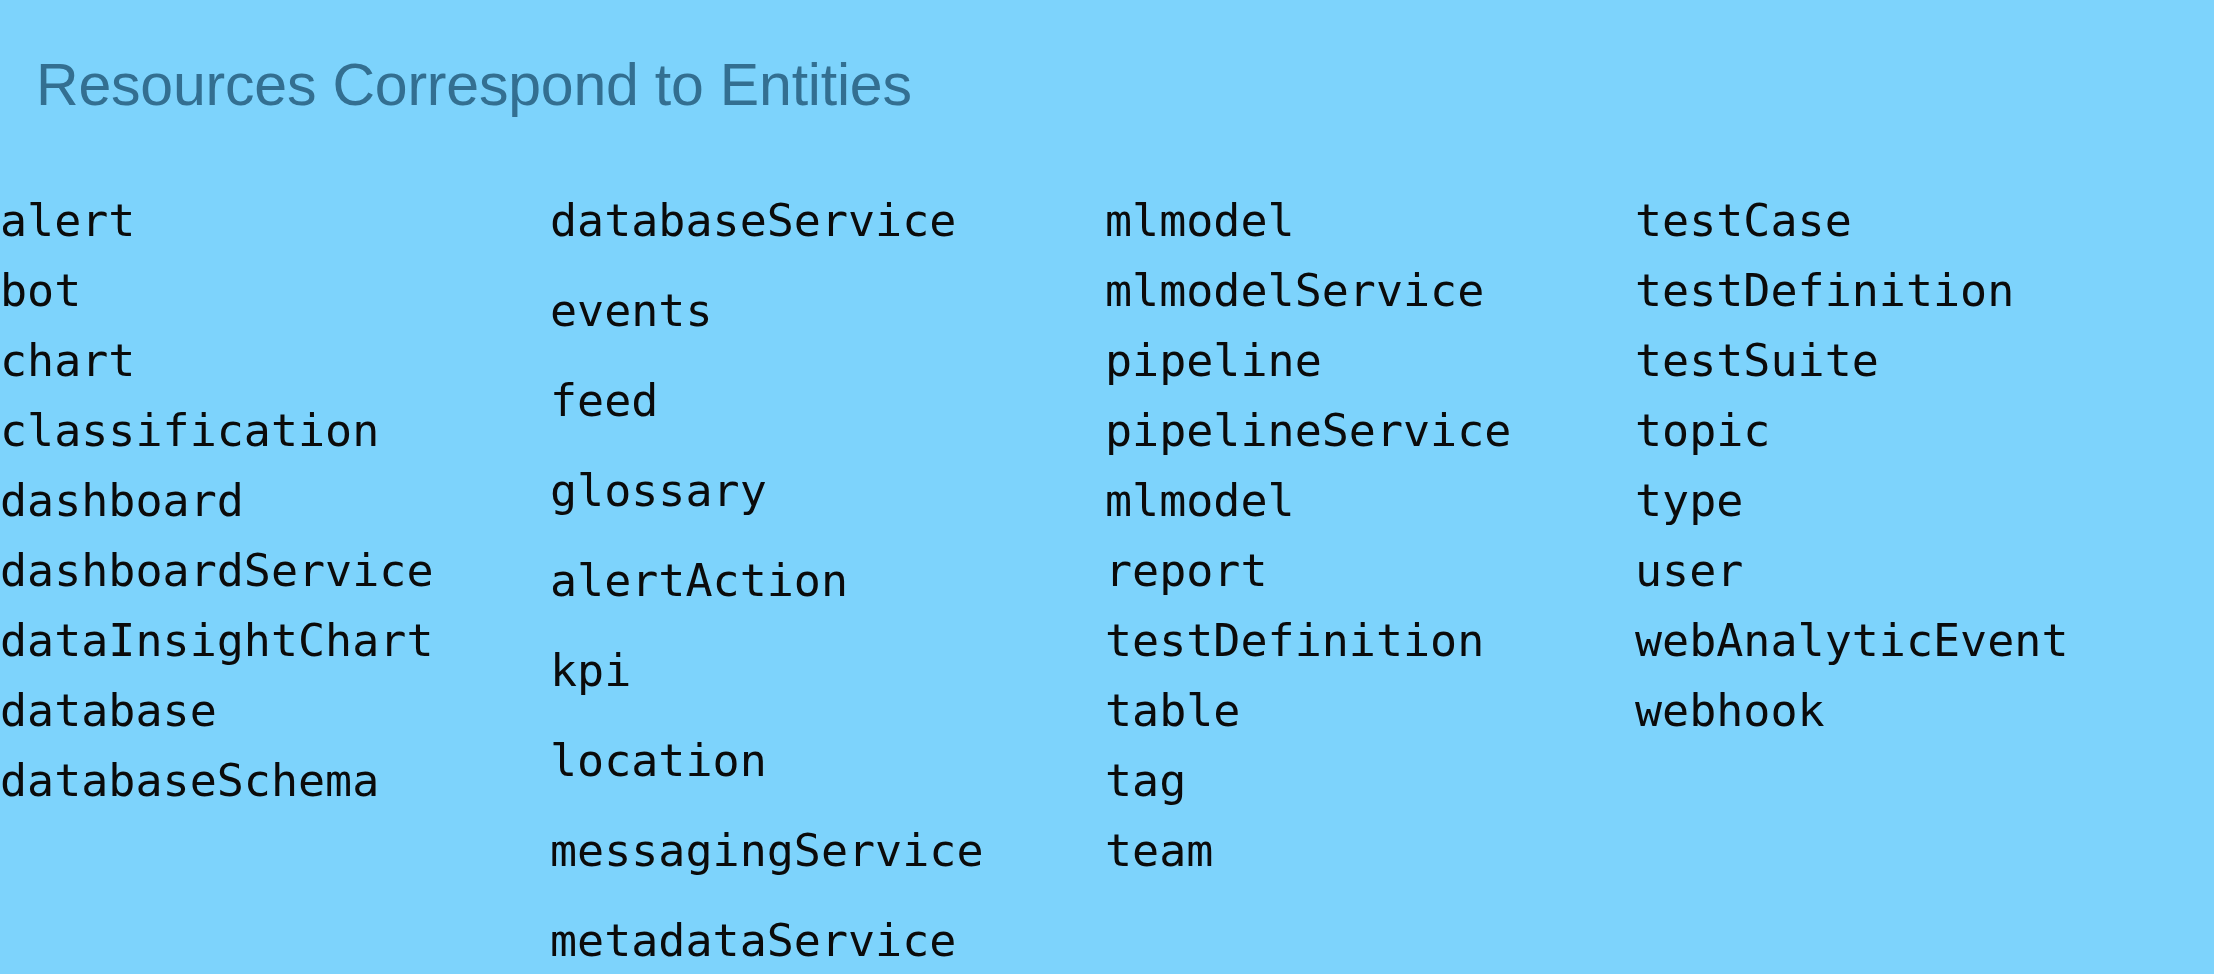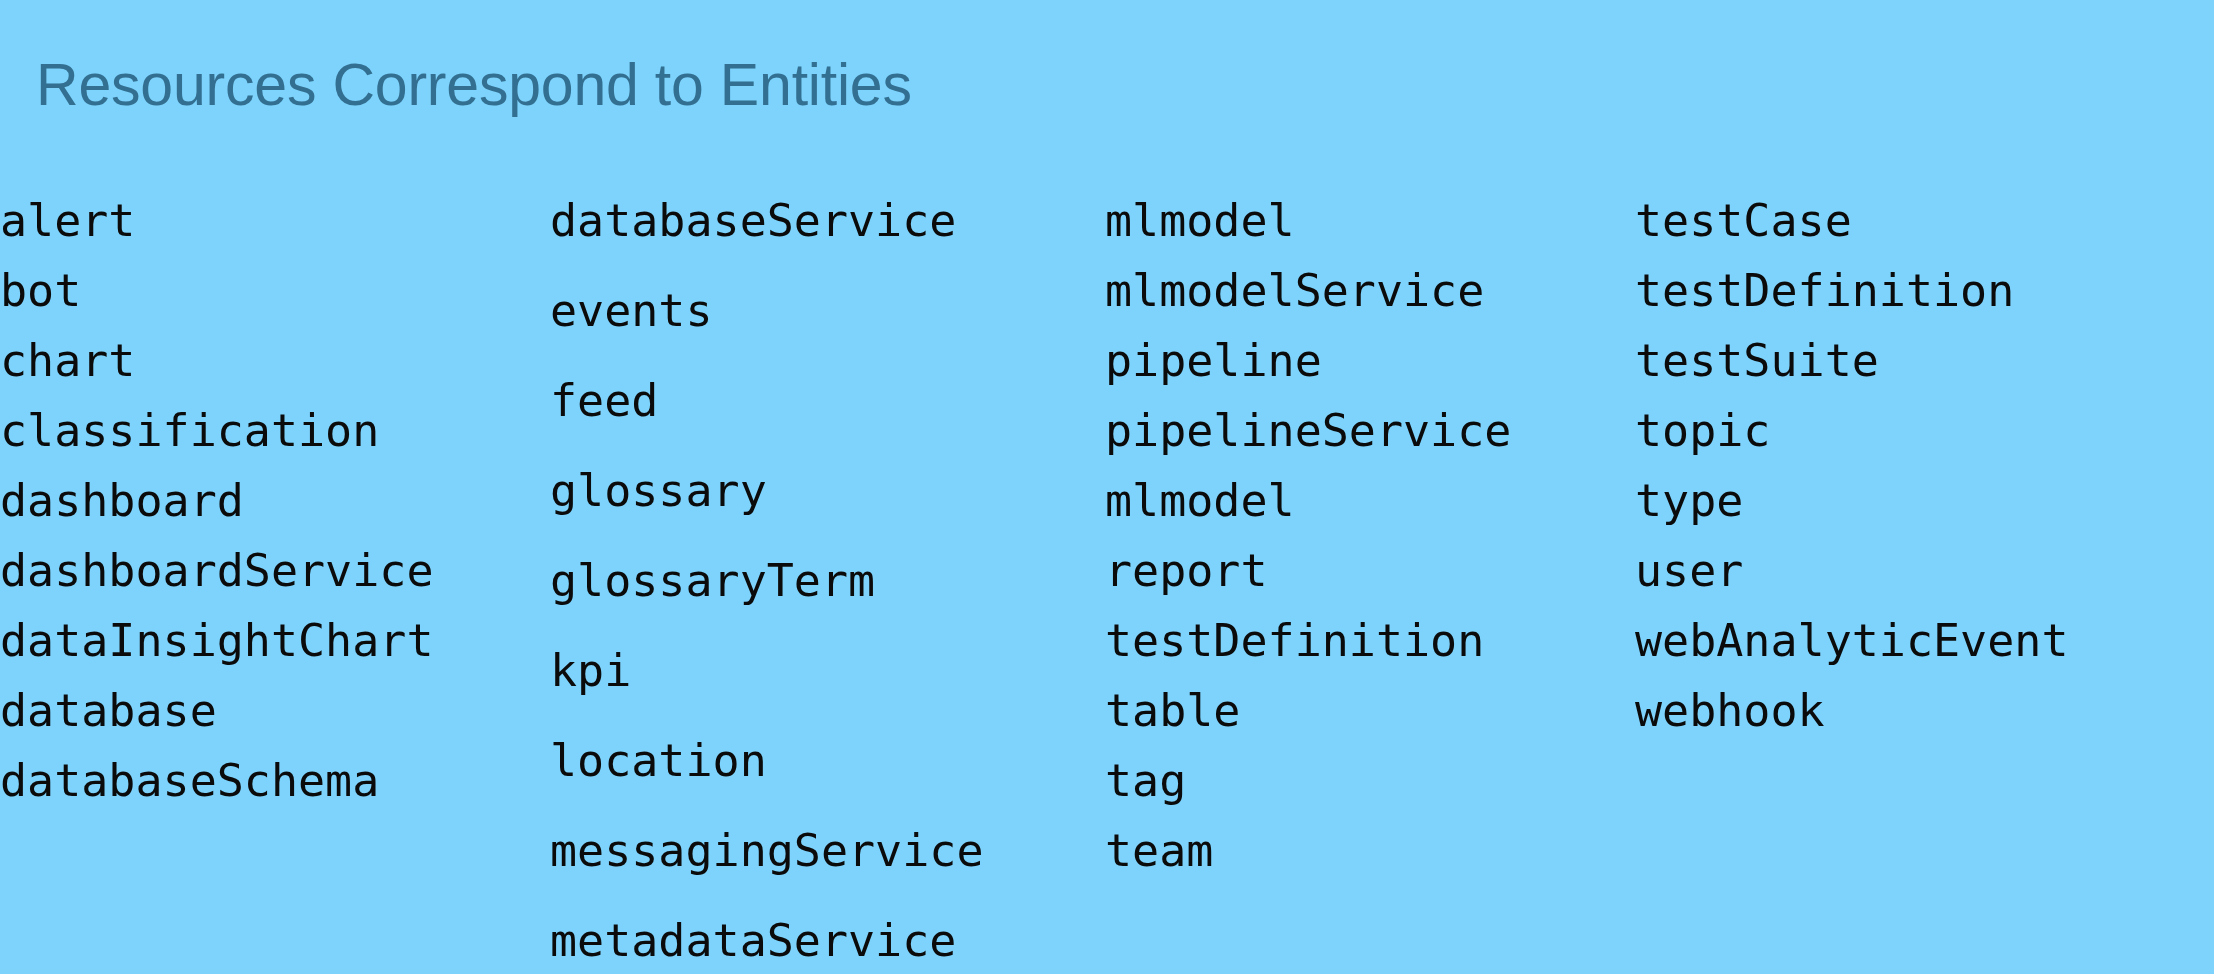--- a/index.html
+++ b/index.html
@@ -82,21 +82,21 @@
       <div class="entity-item">dataInsightChart</div>
       <div class="entity-item">database</div>
       <div class="entity-item">databaseSchema</div>
     </div>
 
     <div class="entity-column col-1">
       <div class="entity-item">databaseService</div>
       <div class="entity-item">events</div>
       <div class="entity-item">feed</div>
       <div class="entity-item">glossary</div>
-      <div class="entity-item">glossaryTerm</div>
+      <div class="entity-item">alertAction</div>
       <div class="entity-item">kpi</div>
       <div class="entity-item">location</div>
       <div class="entity-item">messagingService</div>
       <div class="entity-item">metadataService</div>
       <div class="entity-item">metrics</div>
     </div>
 
     <div class="entity-column col-2">
       <div class="entity-item">mlmodel</div>
       <div class="entity-item">mlmodelService</div>

